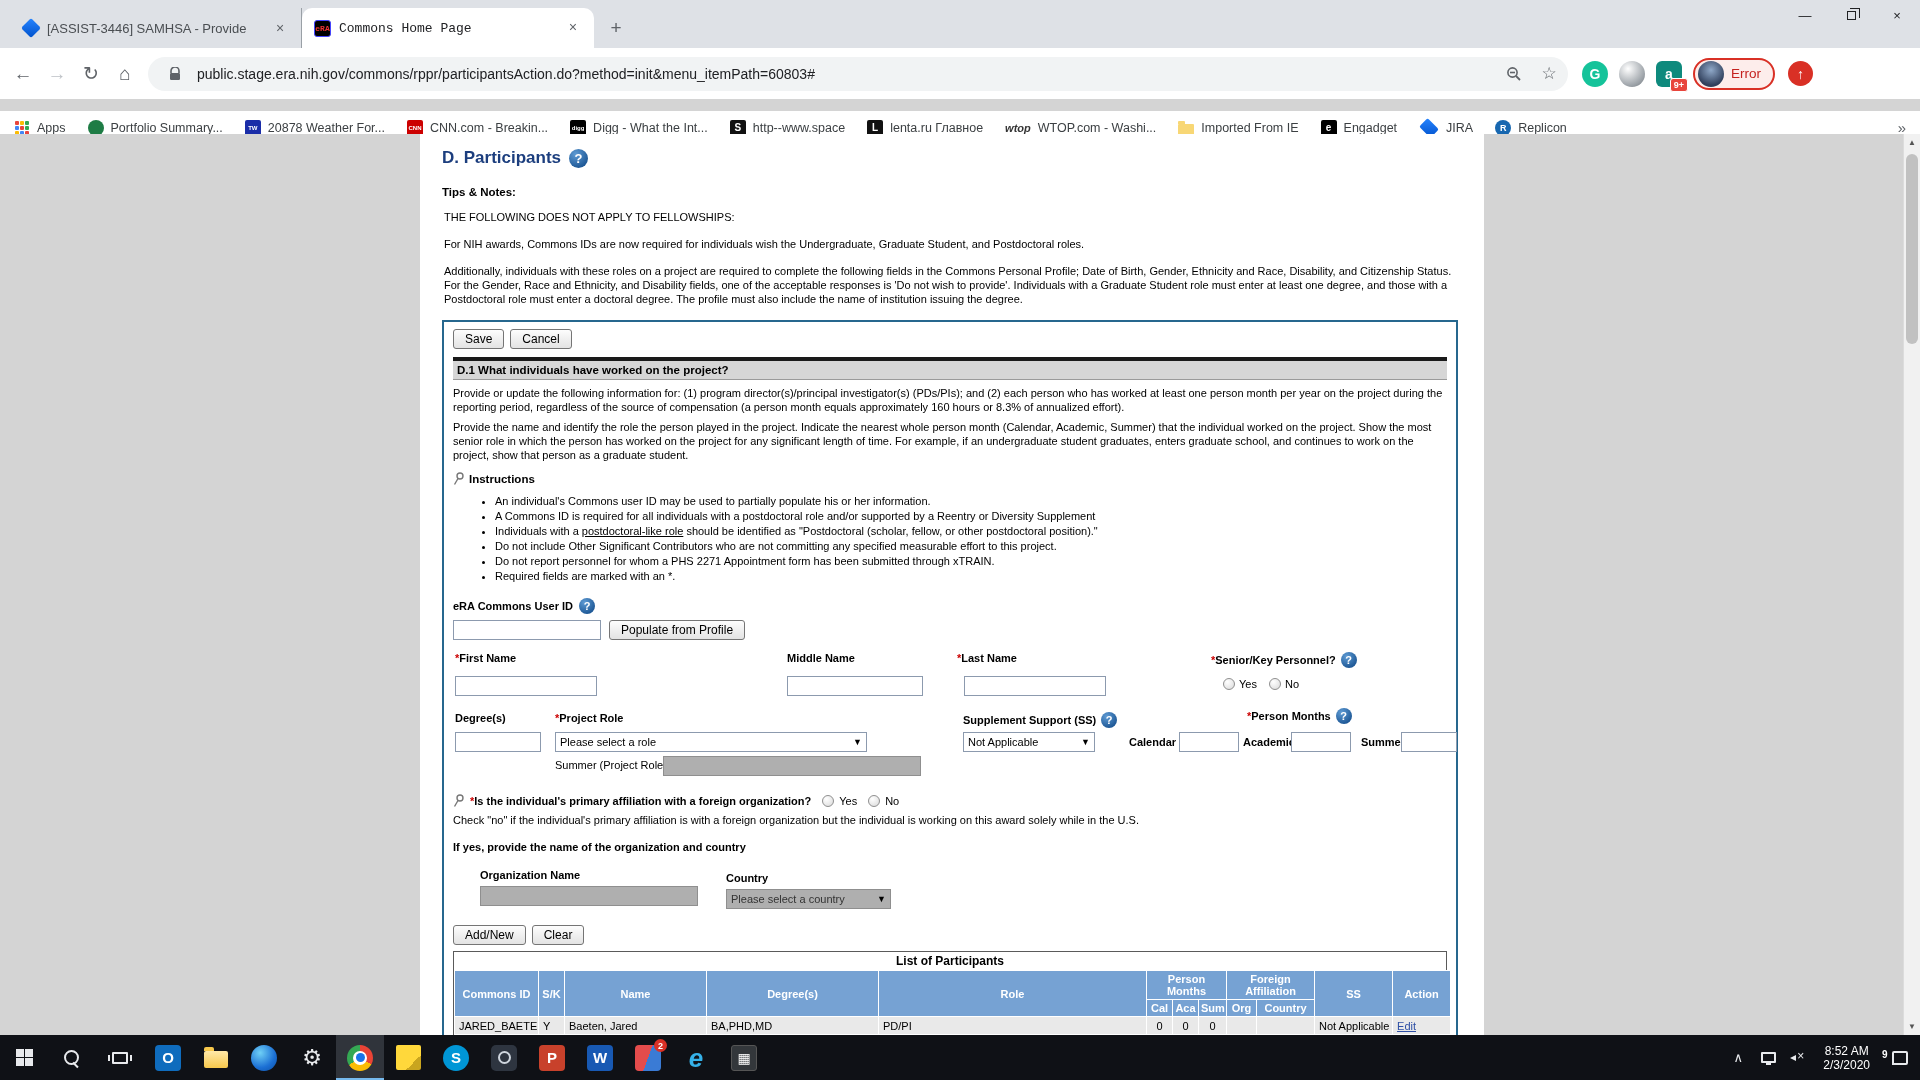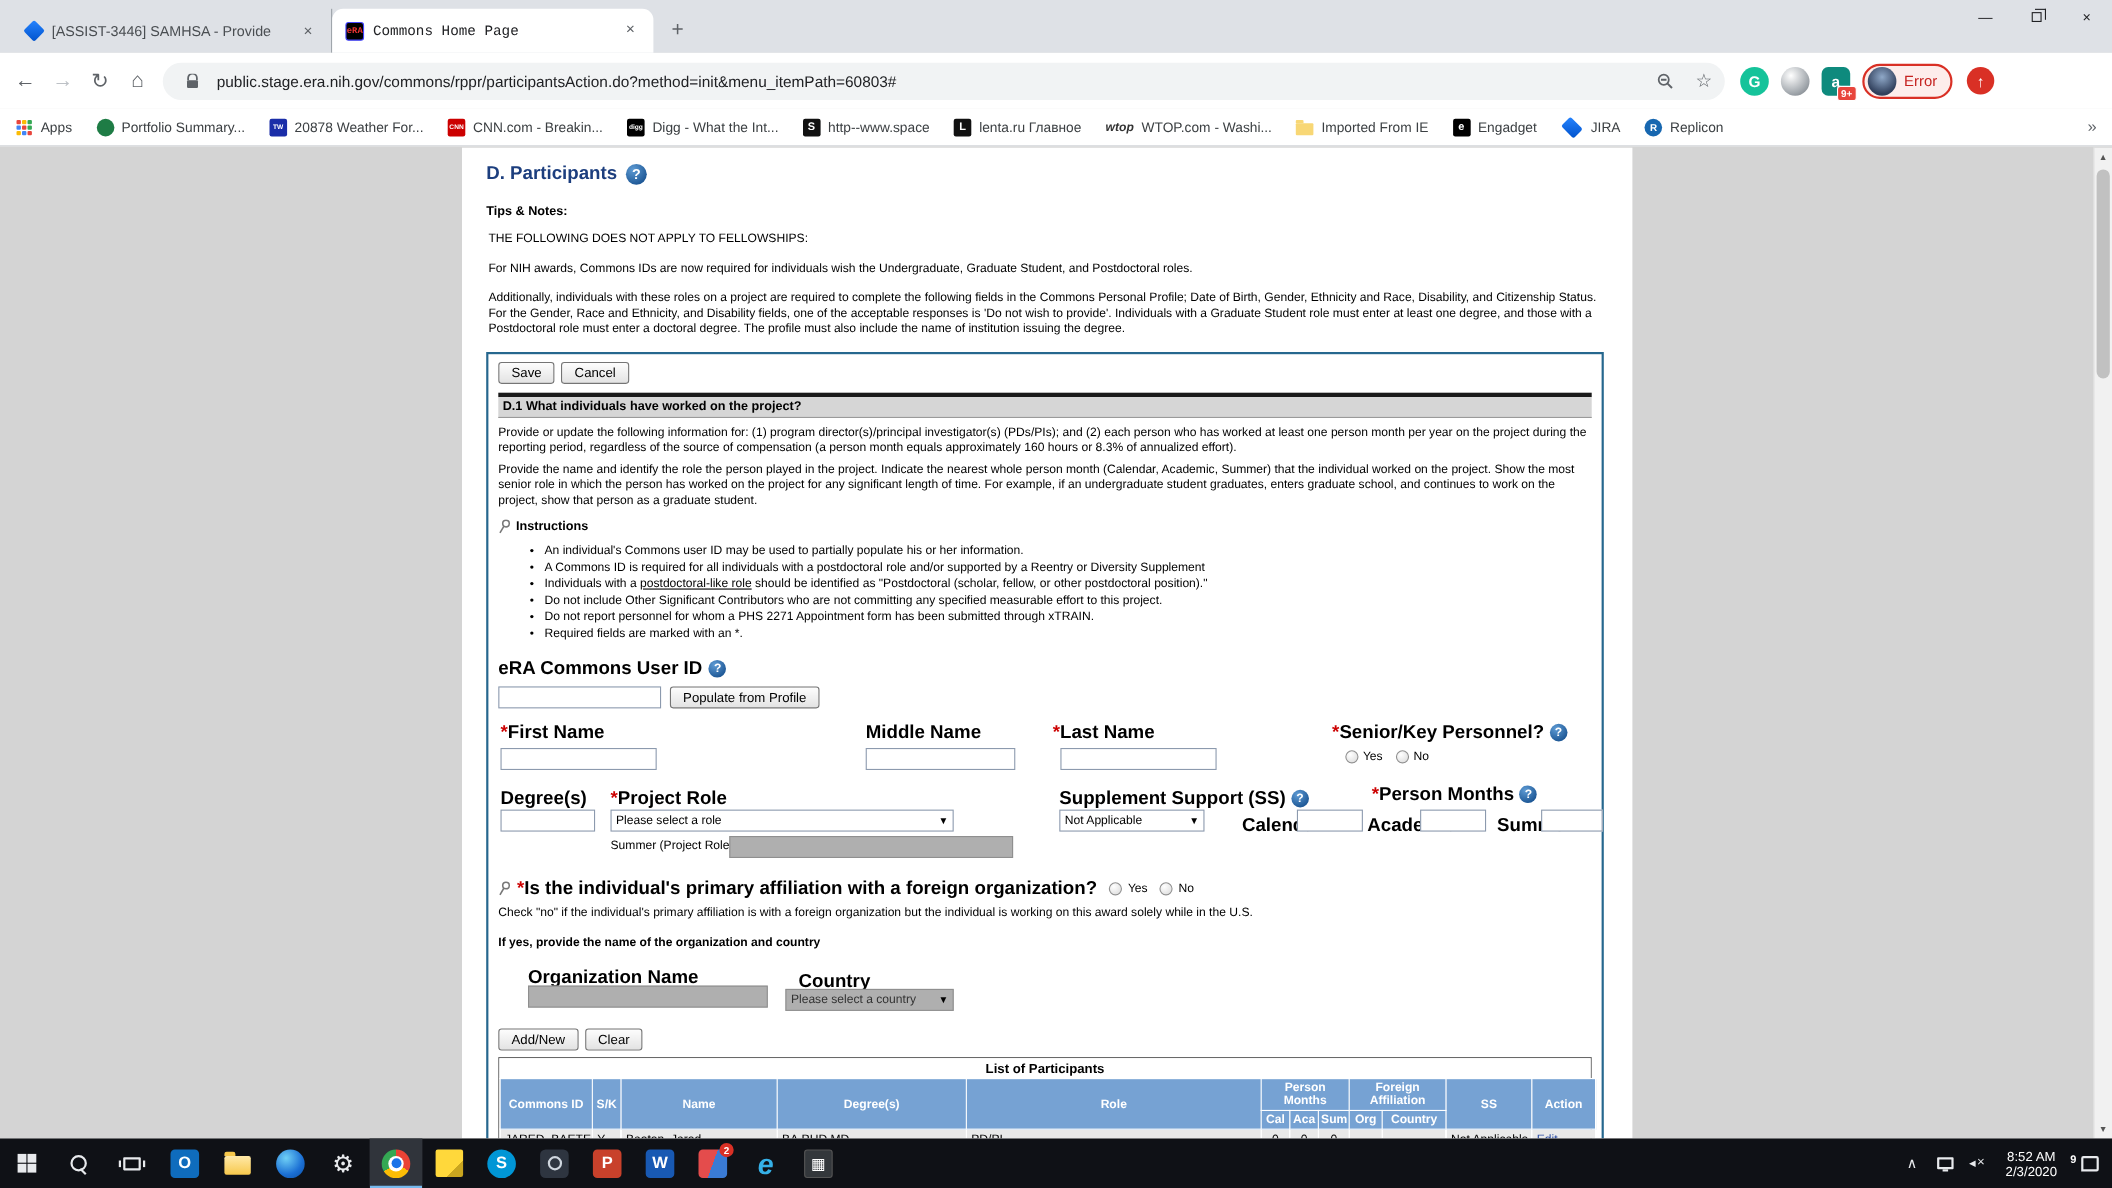--- a/index.html
+++ b/index.html
@@ -42,21 +42,21 @@
   .ext-a    { background:#0E8A7D; border-radius:6px; }
   .ext-badge { position:absolute; right:-6px; bottom:-5px; background:#E8453C; color:#fff; font-size:9px; font-weight:bold;
                padding:1px 3px; border-radius:3px; border:1px solid #fff; }
   .profile-pill { display:flex; align-items:center; gap:7px; height:32px; padding:2px 12px 2px 3px; border-radius:16px;
                   border:2px solid #D93025; background:#FDEDEB; }
   .avatar { width:26px; height:26px; border-radius:50%; background:radial-gradient(circle at 50% 35%, #8FA8C8, #31405C 70%); }
   .profile-err { color:#C5221F; font-size:13.5px; }
   .update-btn { width:25px; height:25px; border-radius:50%; background:#D93025; color:#fff; display:flex; align-items:center;
                 justify-content:center; font-size:14px; font-weight:bold; margin:0 8px 0 2px; }
 
-  .bookmarks { position:absolute; top:99px; left:0; right:0; height:34px; background:#fff; border-bottom:1px solid #D5D8DB;
+  .bookmarks { position:absolute; top:111px; left:0; right:0; height:34px; background:#fff; border-bottom:1px solid #D5D8DB;
                display:flex; align-items:center; padding:0 14px; gap:22px; font-size:12.5px; color:#3c4043; overflow:hidden; }
   .bm { display:flex; align-items:center; gap:7px; flex:0 0 auto; }
   .bm-label { white-space:nowrap; }
   .bm-ic { width:16px; height:16px; display:flex; align-items:center; justify-content:center; font-weight:bold;
            font-size:8px; color:#fff; flex:0 0 16px; }
   .ic-apps { display:grid; grid-template-columns:repeat(3,4px); grid-template-rows:repeat(3,4px); gap:1px; width:auto; height:auto; }
   .ic-apps i { width:4px; height:4px; border-radius:1px; }
   .ic-portfolio { background:#1E7C45; border-radius:50%; }
   .ic-weather { background:#1A2DA8; border-radius:2px; color:#fff; font-size:6px; }
   .ic-cnn { background:#CC0000; border-radius:2px; font-size:6px; }
@@ -91,21 +91,21 @@
          font-size:12px; padding:2px 11px; color:#000; font-family:"Liberation Sans",sans-serif; }
   .thick-rule { height:4px; background:#1a1a1a; margin-top:8px; }
   .d1-bar { background:#D6D6D6; font-weight:bold; font-size:11.5px; padding:3px 4px; border-bottom:1px solid #9a9a9a; }
   .fpara { margin-top:6px; line-height:14px; }
   .instr-head { display:flex; align-items:center; gap:4px; font-weight:bold; font-size:11.5px; margin-top:10px; }
   .pin { width:12px; height:14px; flex:0 0 auto; }
   .bullets { margin:8px 0 0 42px; }
   .bullets li { line-height:15px; list-style:disc; }
   .plink { text-decoration:underline; }
 
-  .fld-label { font-weight:bold; font-size:17px; }
+  .fld-label { font-weight:bold; font-size:11px; }
   .req { color:#C00; }
   .inp { height:20px; border:1px solid #8C9AAE; background:#fff; }
   .inp.dis { background:#AFAFAF; border-color:#8f8f8f; }
   .sel { height:20px; border:1px solid #8C9AAE; background:#fff; display:flex; align-items:center;
          justify-content:space-between; padding:0 4px; font-size:11px; }
   .sel .arr { font-size:9px; color:#000; margin-left:6px; }
   .sel.dis { background:#AFAFAF; color:#333; border-color:#8f8f8f; }
   .radio { display:inline-block; width:12px; height:12px; border-radius:50%; border:1px solid #8f8f8f;
            background:radial-gradient(circle at 35% 30%, #fff, #D9D9D9); vertical-align:-2px; }
 
@@ -428,21 +428,21 @@
           <span class="radio" style="margin-left:6px"></span>
           <span>No</span>
         </div>
         <div class="check-note">Check "no" if the individual's primary affiliation is with a foreign organization but the individual is working on this award solely while in the U.S.</div>
         <div class="ifyes">If yes, provide the name of the organization and country</div>
 
         <div class="org-row">
           <span class="abs fld-label" style="left:2px;top:0">Organization Name</span>
           <span class="abs inp dis" style="left:2px;top:17px;width:218px;display:inline-block"></span>
           <span class="abs fld-label" style="left:248px;top:3px">Country</span>
-          <span class="abs sel dis" style="left:236px;top:20px;width:153px">
+          <span class="abs sel dis" style="left:248px;top:20px;width:165px">
             <span>Please select a country</span>
               <span class="arr">▼</span>
           </span>
         </div>
 
         <div class="btnrow">
           <button class="btn">Add/New</button>
           <button class="btn">Clear</button>
         </div>
 

